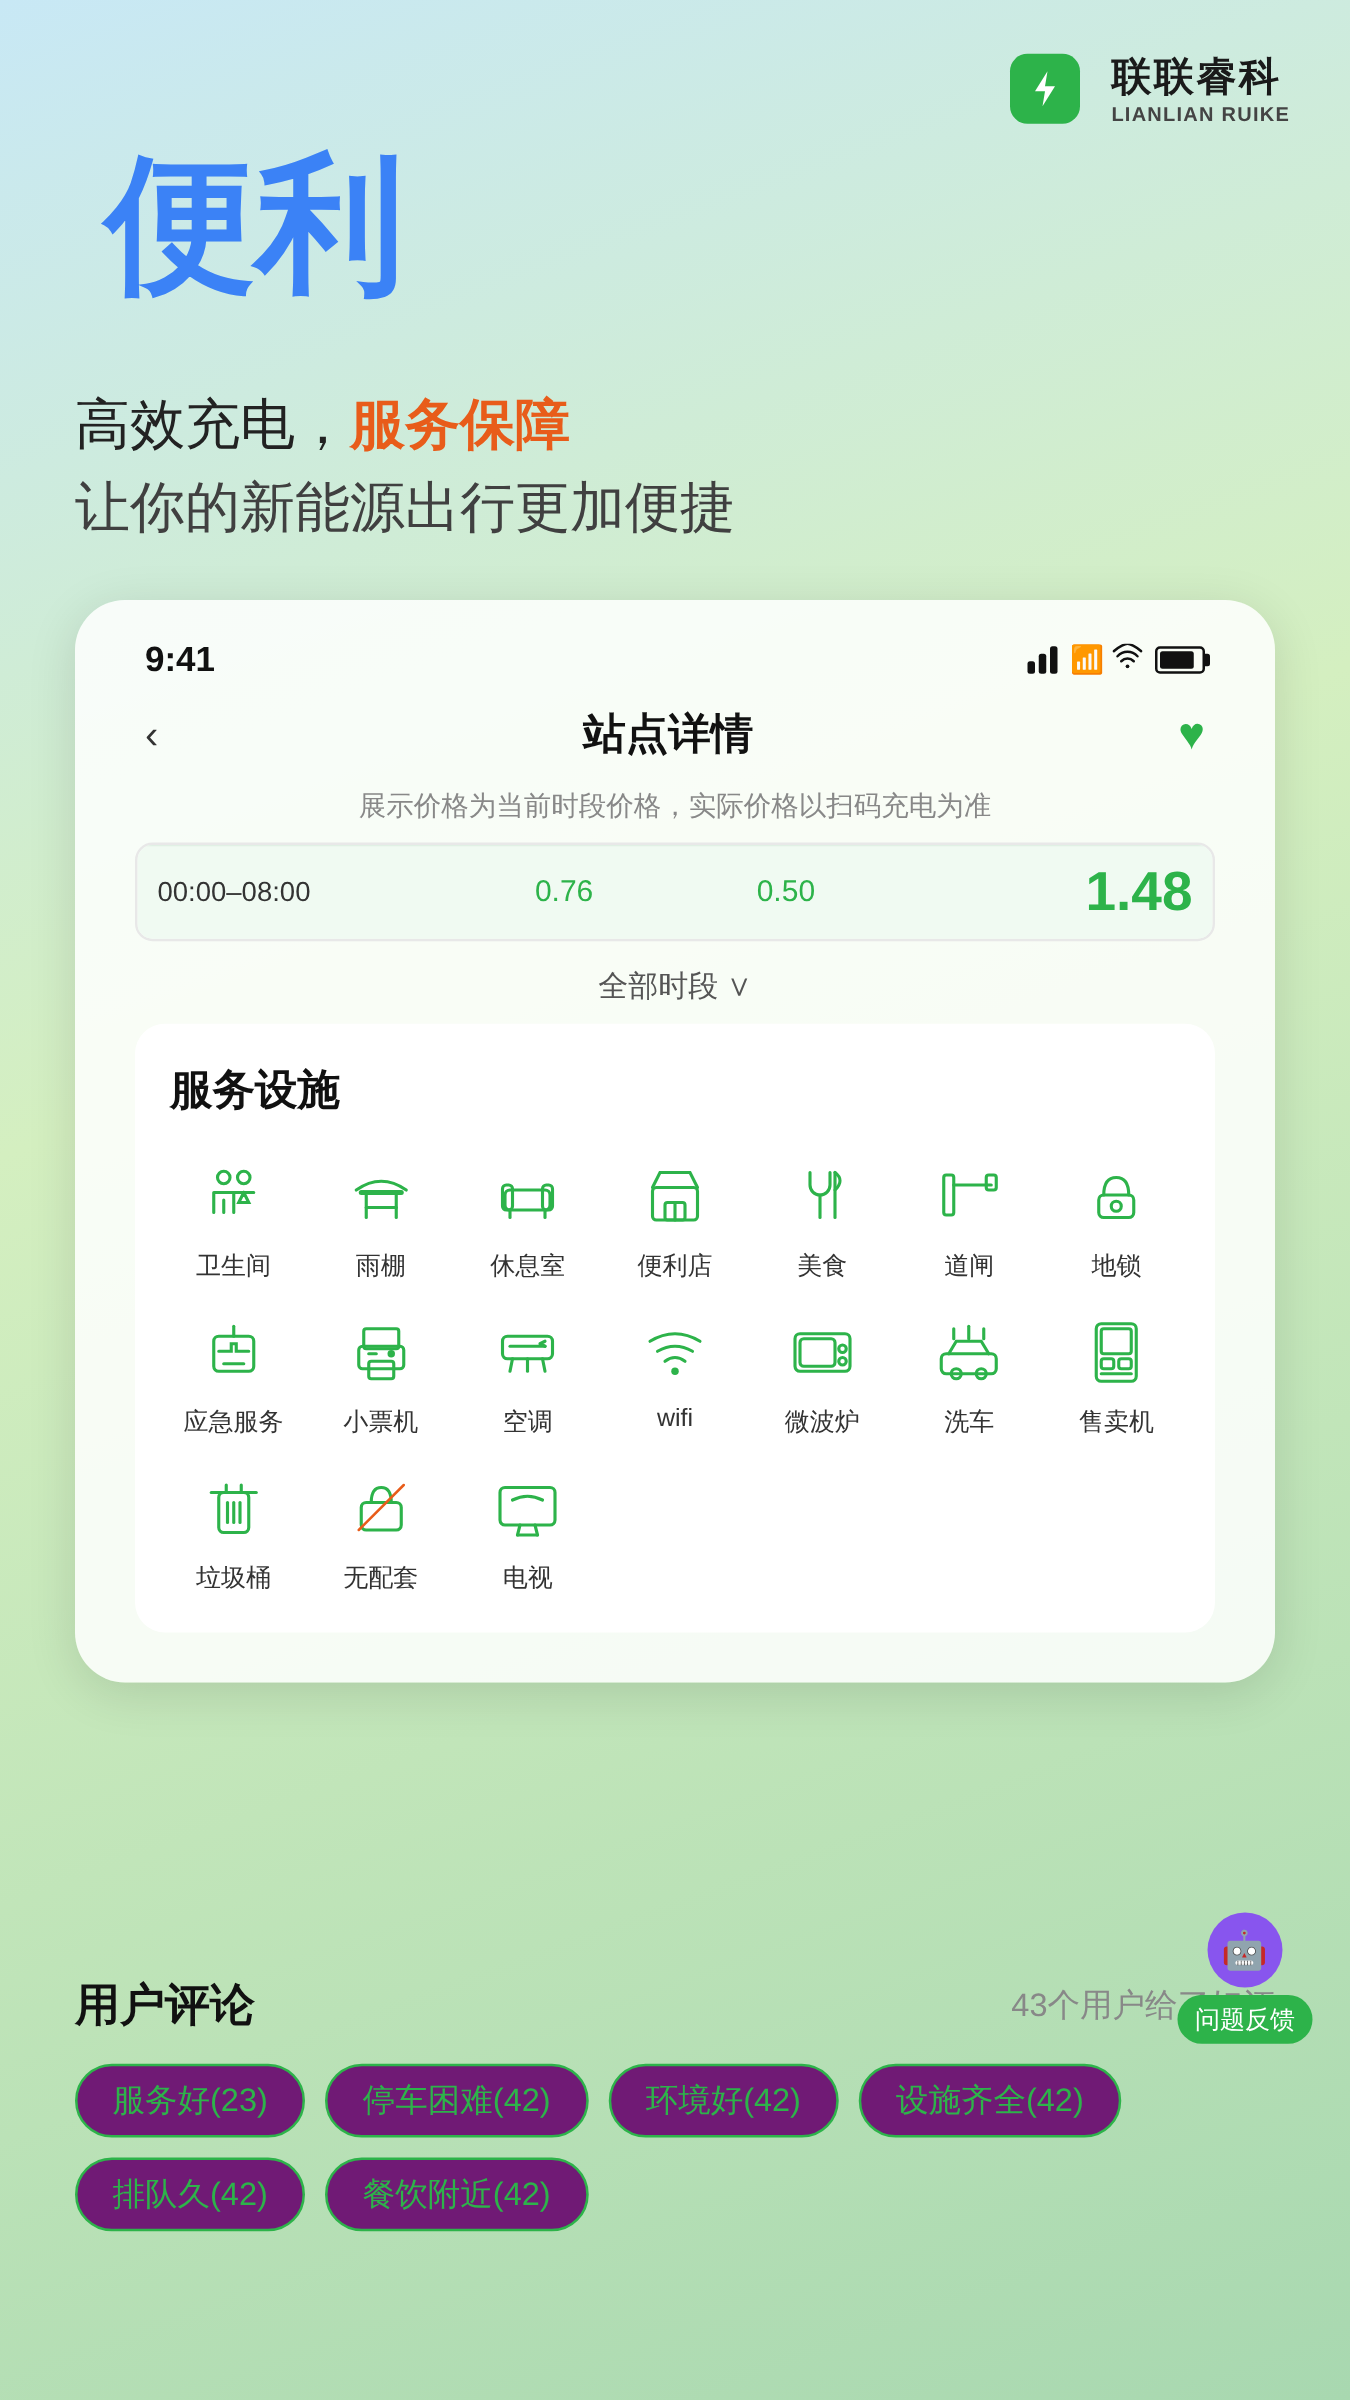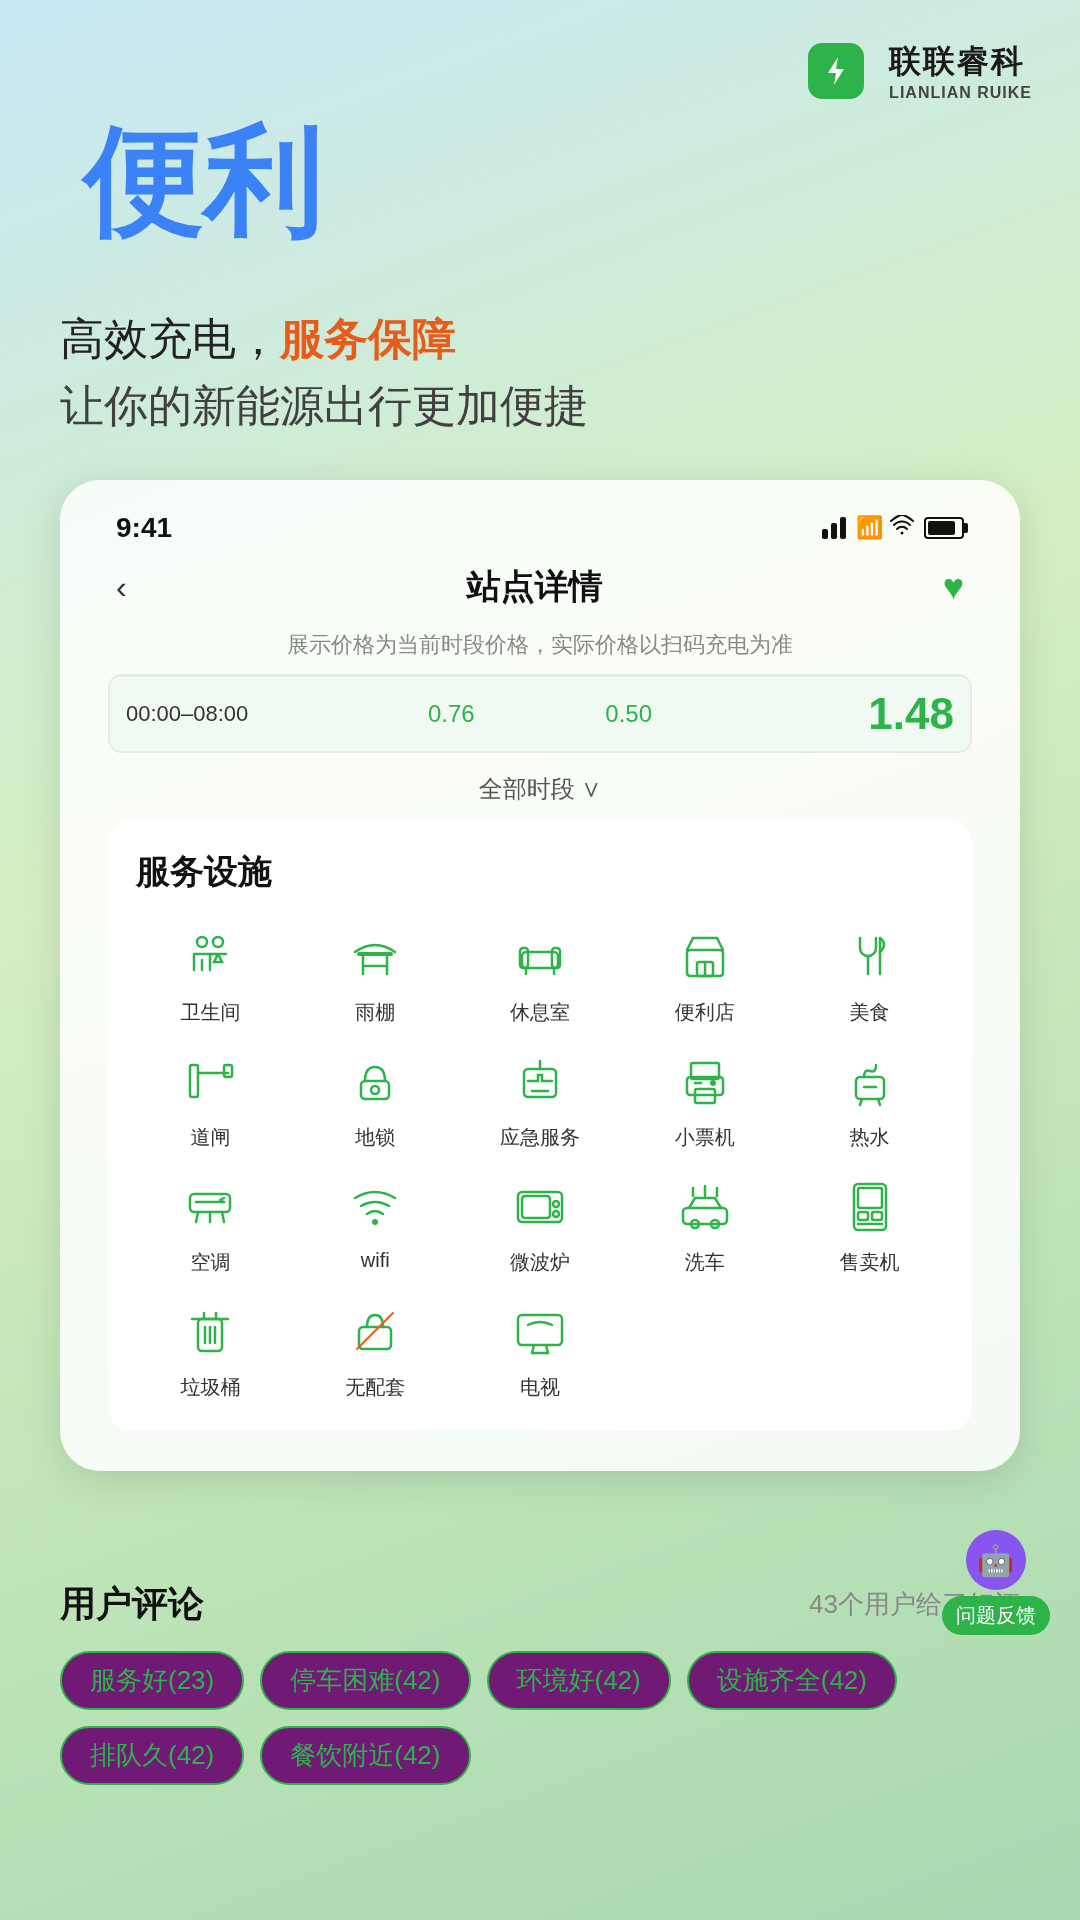--- a/index.html
+++ b/index.html
@@ -234,21 +234,21 @@
       margin-bottom: 0;
     }
     .facilities-title {
       font-size: 34px;
       font-weight: 700;
       color: #111;
       margin-bottom: 26px;
     }
     .facilities-grid {
       display: grid;
-      grid-template-columns: repeat(5, 1fr);
+      grid-template-columns: repeat(7, 1fr);
       gap: 16px;
       row-gap: 20px;
     }
     .facility-item {
       display: flex;
       flex-direction: column;
       align-items: center;
       gap: 8px;
     }
     .facility-icon-box {
@@ -498,32 +498,20 @@
     <rect x="16" y="34" width="20" height="14" rx="2"></rect>
     <line x1="16" y1="28" x2="22" y2="28"></line>
     <circle cx="34" cy="28" r="3" fill="#2db34a" stroke="none"></circle>
   </svg>
     </div>
     <span class="facility-label">小票机</span>
   </div>
         <div class="facility-item">
     <div class="facility-icon-box">
       <svg viewBox="0 0 52 52" fill="none" stroke="#2db34a" stroke-width="2.5" stroke-linecap="round">
-    <rect x="12" y="22" width="28" height="22" rx="4"></rect>
-    <path d="M20 22 Q20 14 26 16 Q32 18 32 10"></path>
-    <line x1="18" y1="44" x2="16" y2="50"></line>
-              <line x1="34" y1="44" x2="36" y2="50"></line>
-    <line x1="20" y1="32" x2="32" y2="32"></line>
-  </svg>
-    </div>
-    <span class="facility-label">热水</span>
-  </div>
-        <div class="facility-item">
-    <div class="facility-icon-box">
-      <svg viewBox="0 0 52 52" fill="none" stroke="#2db34a" stroke-width="2.5" stroke-linecap="round">
     <rect x="6" y="14" width="40" height="18" rx="4"></rect>
     <line x1="14" y1="32" x2="12" y2="42"></line>
               <line x1="26" y1="32" x2="26" y2="42"></line>
               <line x1="38" y1="32" x2="40" y2="42"></line>
     <line x1="12" y1="22" x2="40" y2="22"></line>
     <path d="M36 20 l4 2 m0 -4 l-4 2"></path>
   </svg>
     </div>
     <span class="facility-label">空调</span>
   </div>

